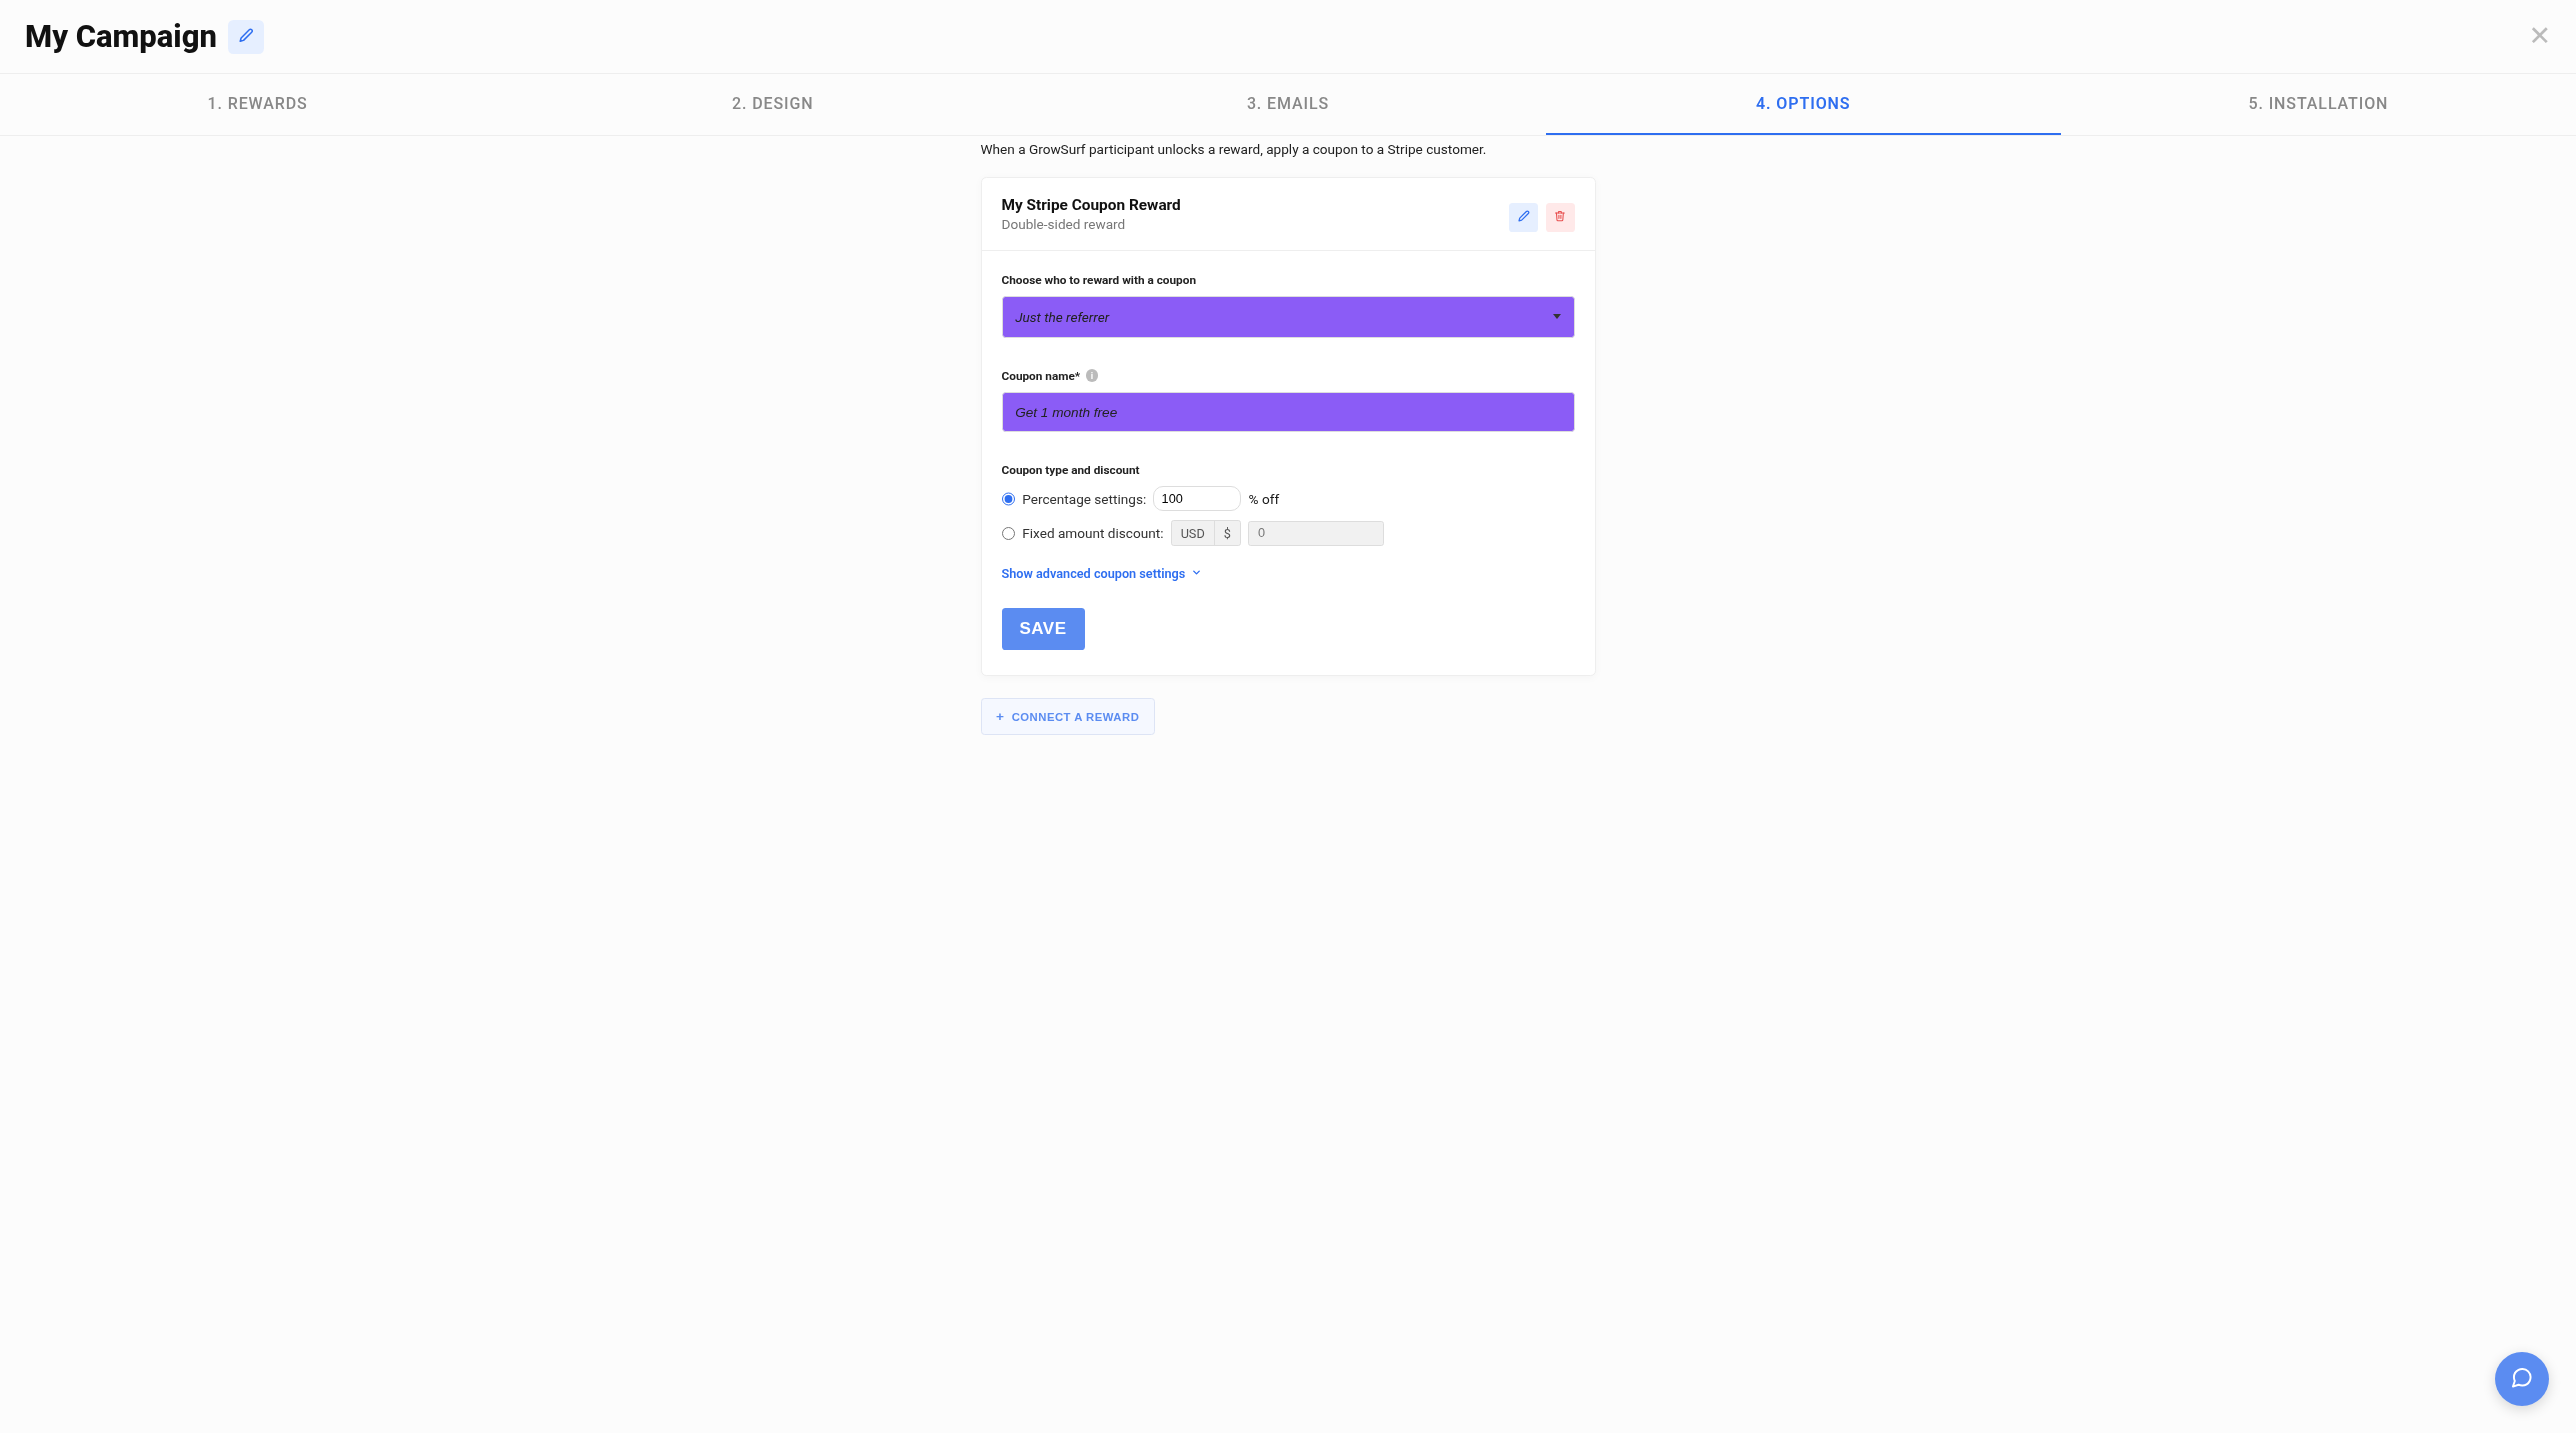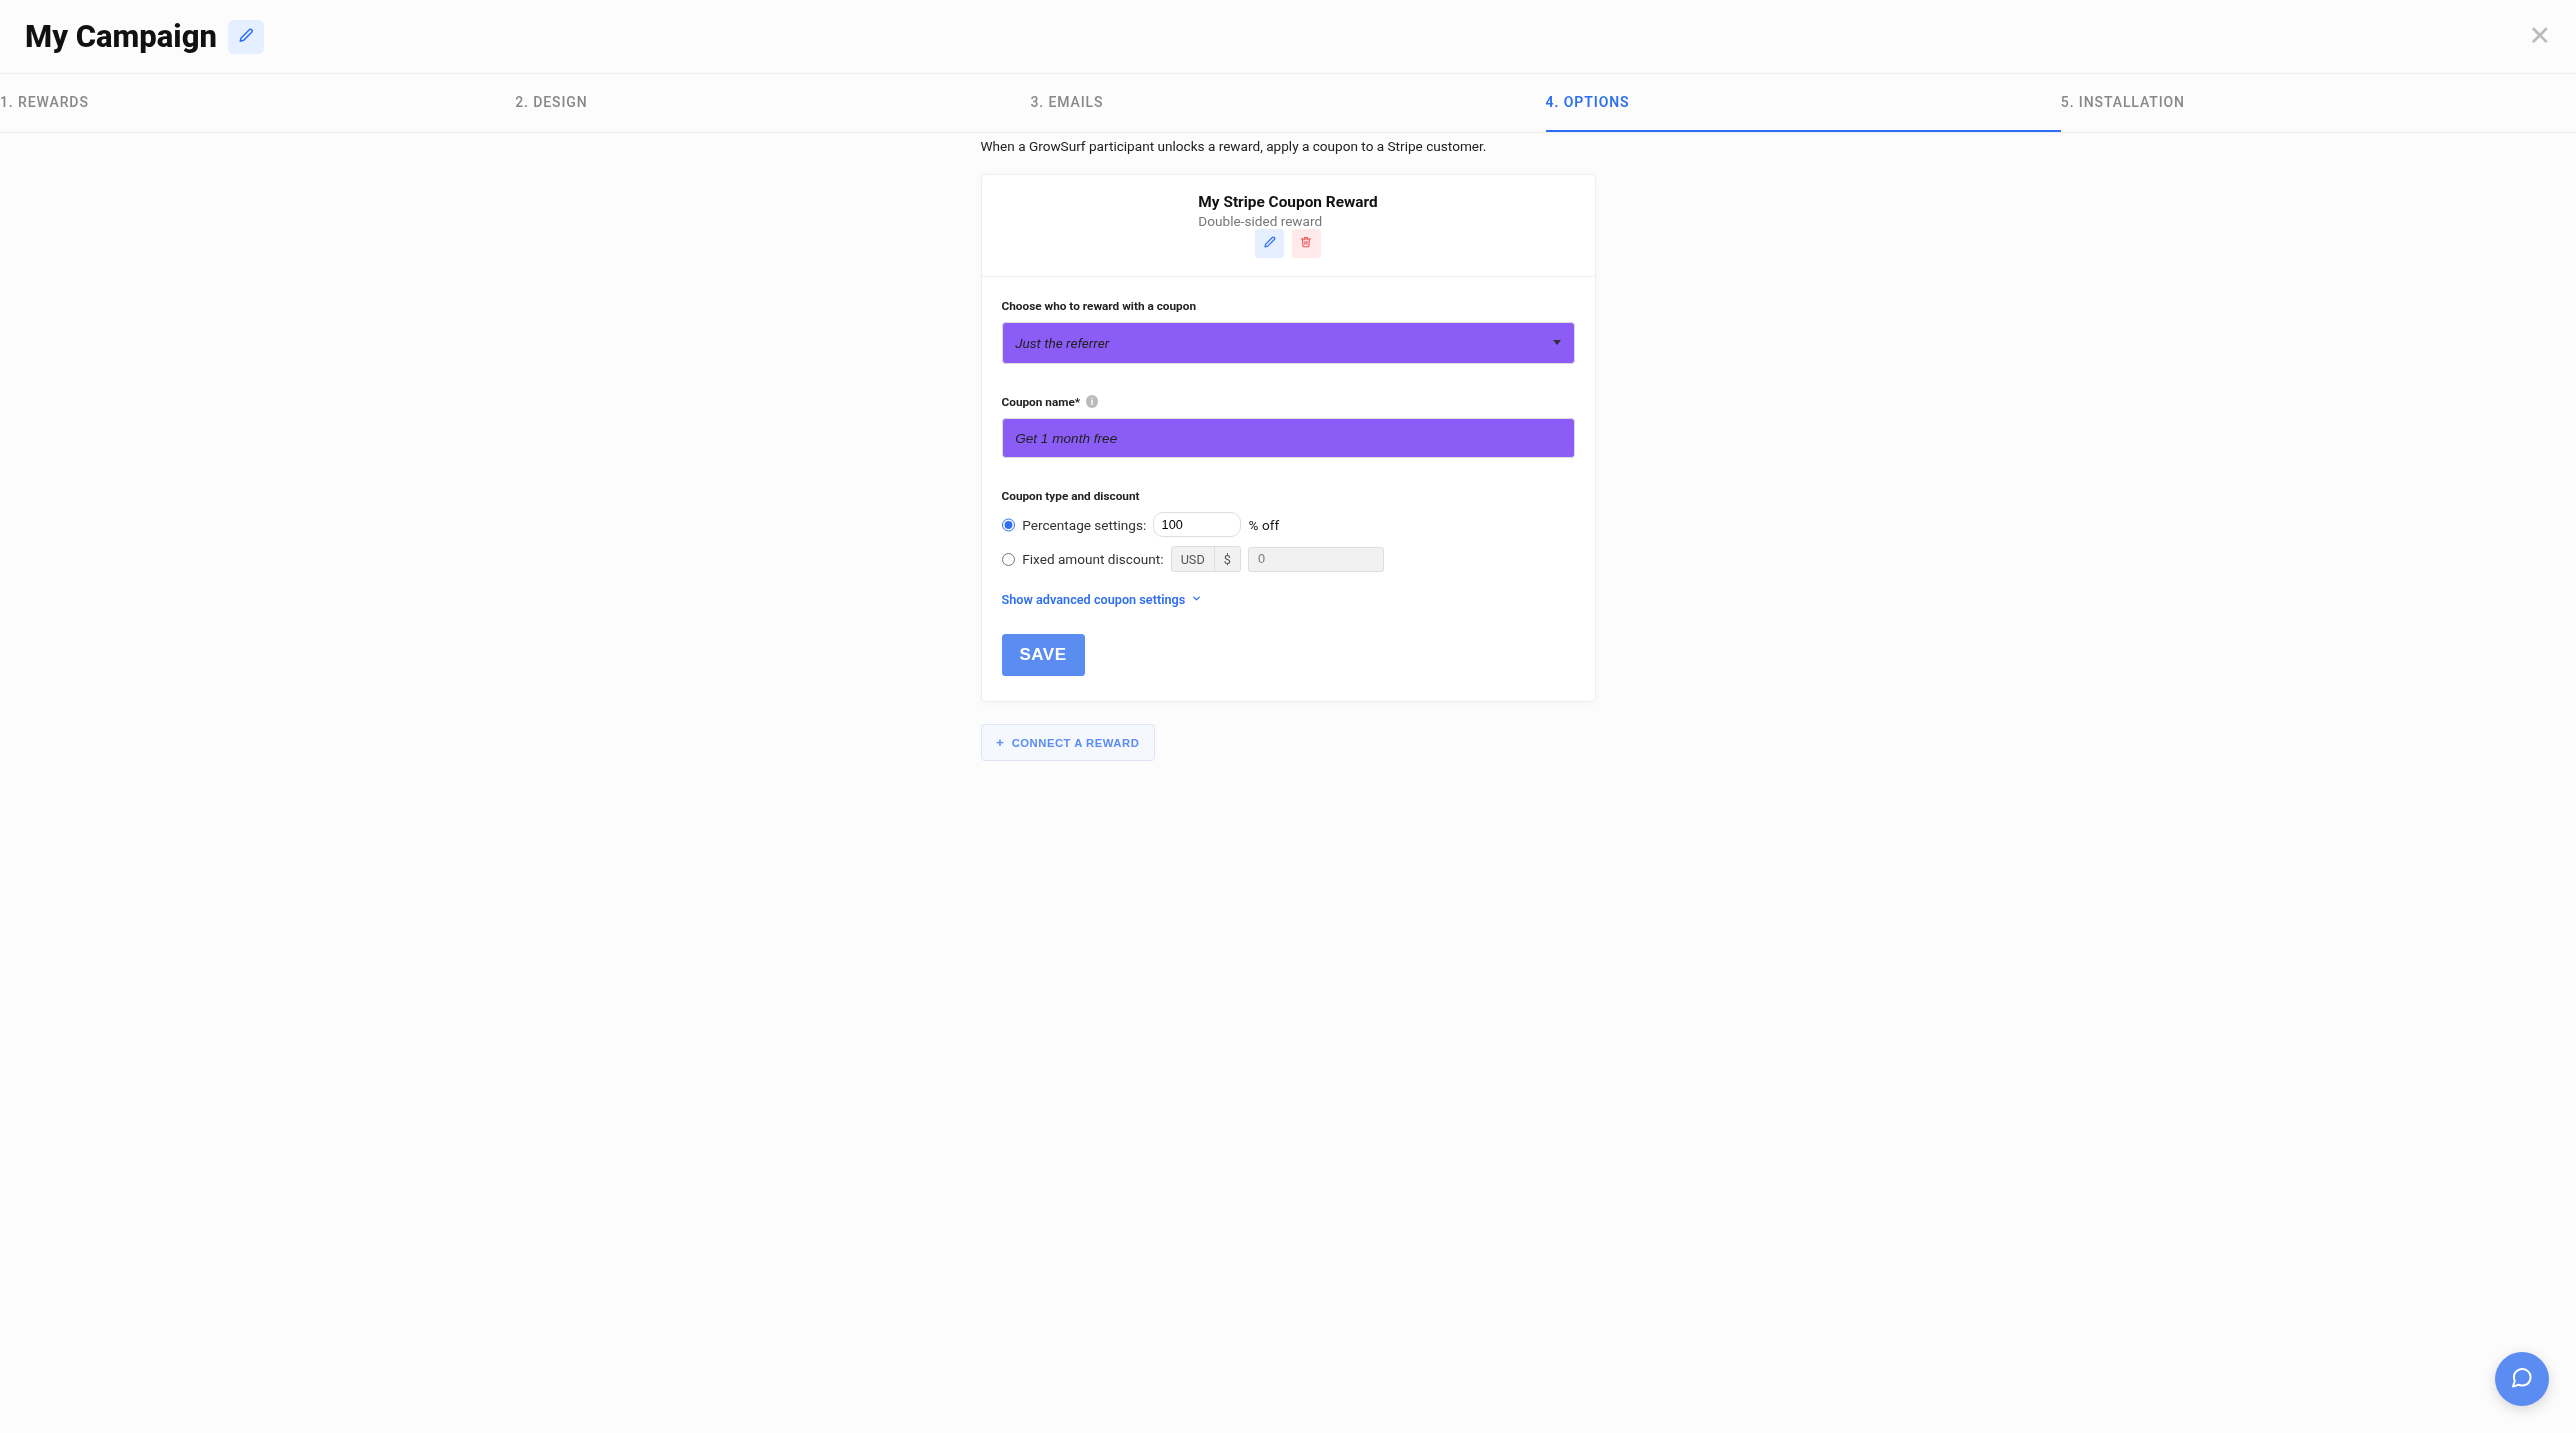--- a/index.html
+++ b/index.html
@@ -48,23 +48,23 @@
     line-height: 1;
   }
   .step-tabs {
     display: flex;
     border-top: 0.9px solid #eee;
     border-bottom: 0.9px solid #eee;
     background: #fcfcfc;
   }
   .step-tab {
     flex: 1;
-    text-align: left;
+    text-align: center;
     padding: 20px 0;
-    font-size: 14px;
+    font-size: 16px;
     letter-spacing: 0.9px;
     color: #888;
     cursor: pointer;
     font-weight: 500;
   }
   .step-tab.active {
     color: #2e6ef0;
     border-bottom: 2.7px solid #2e6ef0;
     font-weight: 600;
   }
@@ -114,24 +114,23 @@
   .card {
     background: #fff;
     border: 0.9px solid #eee;
     border-radius: 5.4px;
     box-shadow: 0 1.8px 9px rgba(0,0,0,0.03);
     margin-bottom: 22px;
   }
   .card-header {
     display: flex;
     justify-content: space-between;
-    align-items: center;
+    align-items: flex-end;
     padding: 18px 20px;
     border-bottom: 0.9px solid #eee;
-    flex-direction: column;
   }
   .card-title {
     font-size: 15.4px;
     font-weight: 700;
     color: #111;
   }
   .card-subtitle {
     font-size: 13.6px;
     color: #777;
     margin-top: 1.8px;

